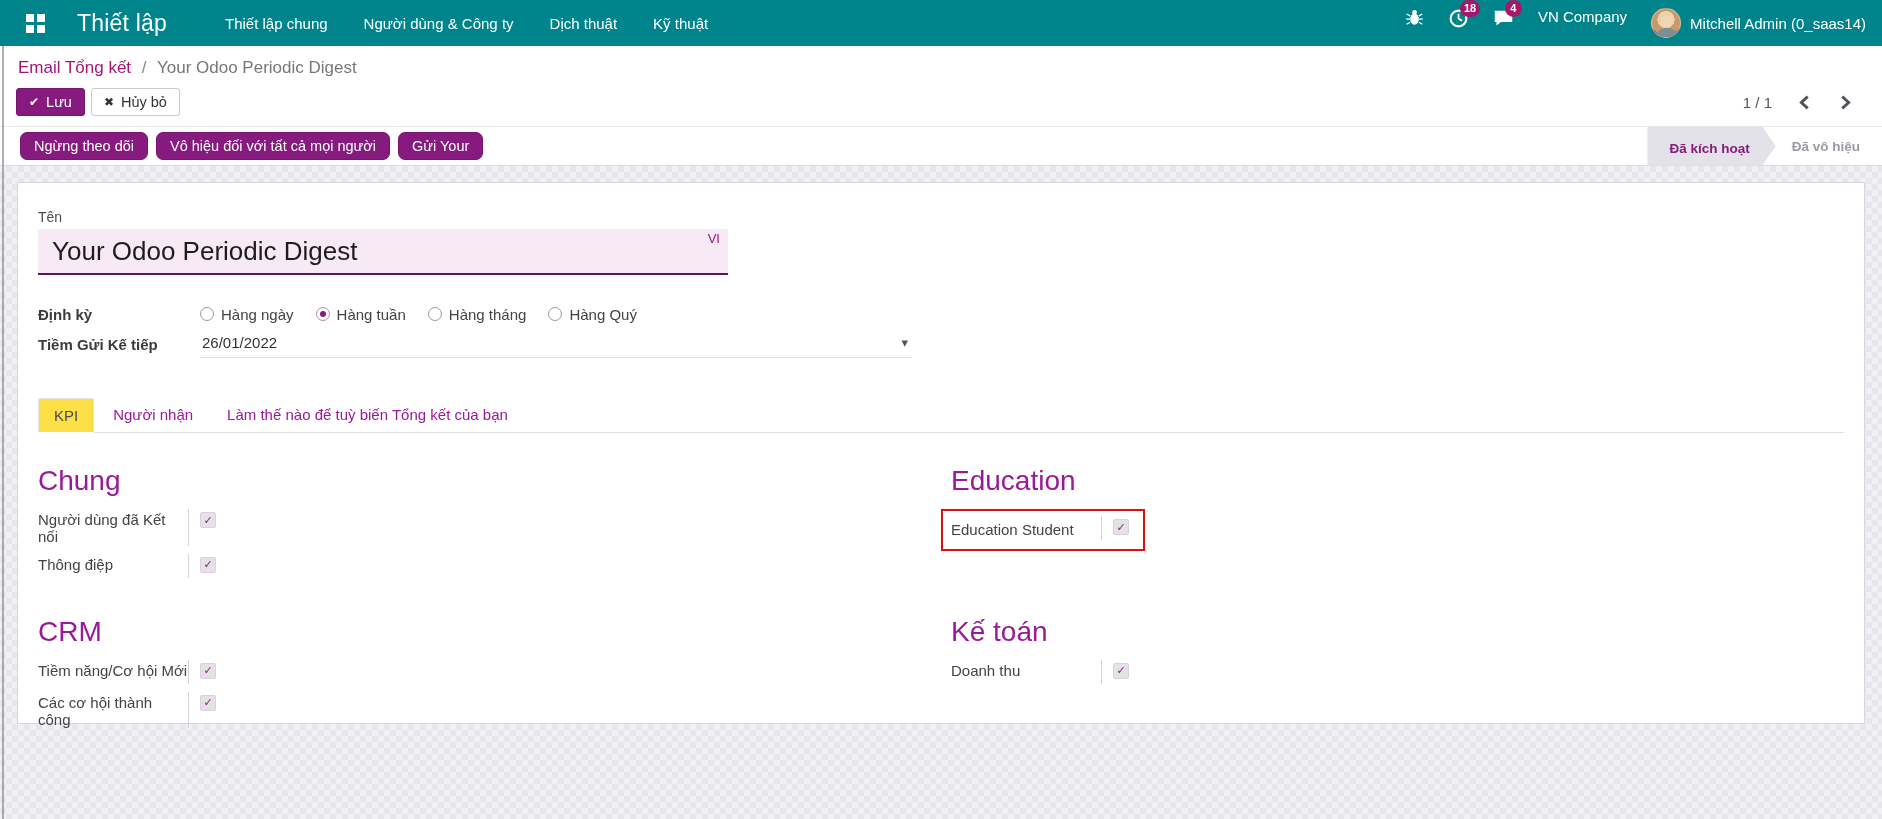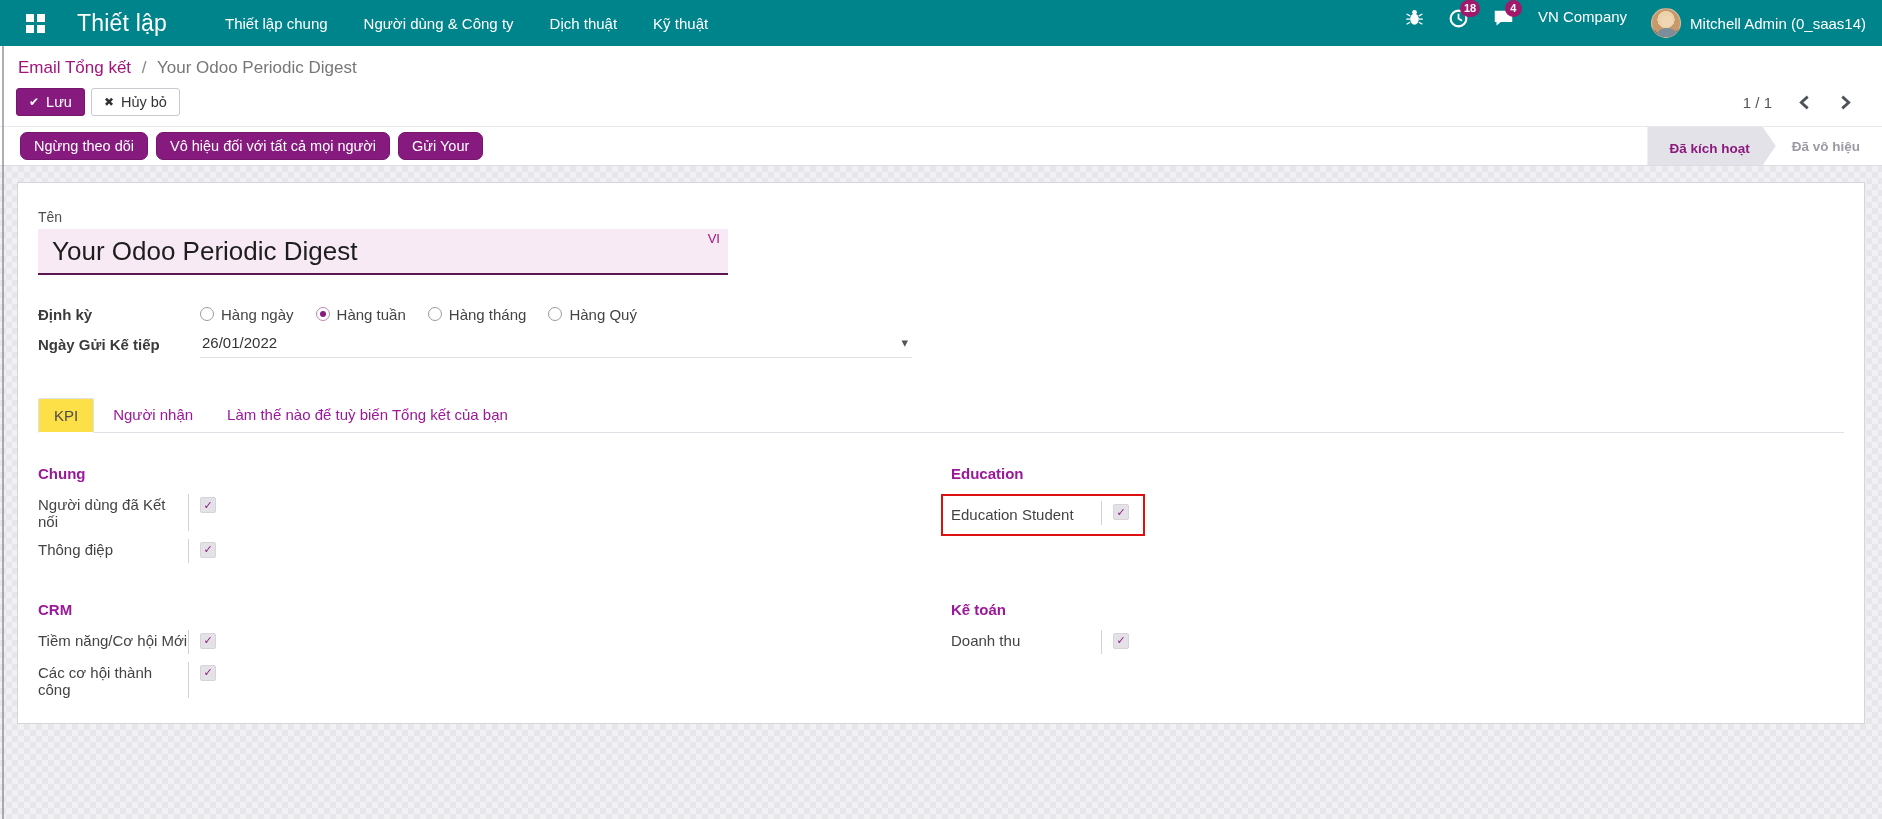--- a/index.html
+++ b/index.html
@@ -114,21 +114,21 @@
   .tab { font-size: 15px; padding: 8px 15px; cursor: pointer; white-space: nowrap; }
   .tab.active {
     color: #4c4c4c; background: #fde047; border: 1px solid #dee2e6; border-bottom: 1px solid #fff;
     margin-bottom: -1px; border-radius: 2px 2px 0 0;
   }
   .tab.inactive { color: #9B189B; }
   .tab + .tab { margin-left: 4px; }
 
   .tab-content { padding: 32px 0 0 0; }
   .groups-grid { display: grid; grid-template-columns: 1fr 1fr; column-gap: 20px; row-gap: 30px; }
-  .group-title { font-size: 15px; font-weight: bold; color: #9B189B; margin-bottom: 12px; }
+  .group-title { font-size: 28px; font-weight: normal; color: #9B189B; margin-bottom: 12px; }
   .group-item { display: flex; align-items: stretch; margin-bottom: 8px; }
   .item-label { width: 150px; font-size: 15px; color: #434343; line-height: 1.15; padding-top: 2px; flex: none; }
   .item-value { border-left: 1px solid #d2d2d8; padding: 2px 0 2px 11px; display: flex; align-items: flex-start; min-height: 24px; }
   .checkbox {
     width: 16px; height: 16px; background: #E4E2E7; border: 1px solid #d6d4da; border-radius: 2px;
     display: flex; align-items: center; justify-content: center;
     font-size: 11px; font-weight: bold; color: #8A1A7D; cursor: pointer; margin-top: 1px;
   }
   .highlight-box { display: inline-block; border: 2px solid #DD1111; padding: 5px 14px 9px 8px; margin-left: -10px; }
   .highlight-box .group-item { margin-bottom: 0; }
@@ -266,21 +266,21 @@
               <span class="radio-circle"></span>
               <span>Hàng tháng</span>
             </label>
             <label class="radio-option">
               <span class="radio-circle"></span>
               <span>Hàng Quý</span>
             </label>
           </div>
         </div>
         <div class="field-row">
-          <div class="field-label">Ngày Gửi Kế tiếp</div>
+          <div class="field-label">Tiềm Gửi Kế tiếp</div>
           <div class="date-field">
             <span class="date-value">26/01/2022</span>
             <span class="date-caret">▾</span>
           </div>
         </div>
       </div>
 
       <div class="notebook">
         <div class="tabs">
           <div class="tab active">KPI</div>

